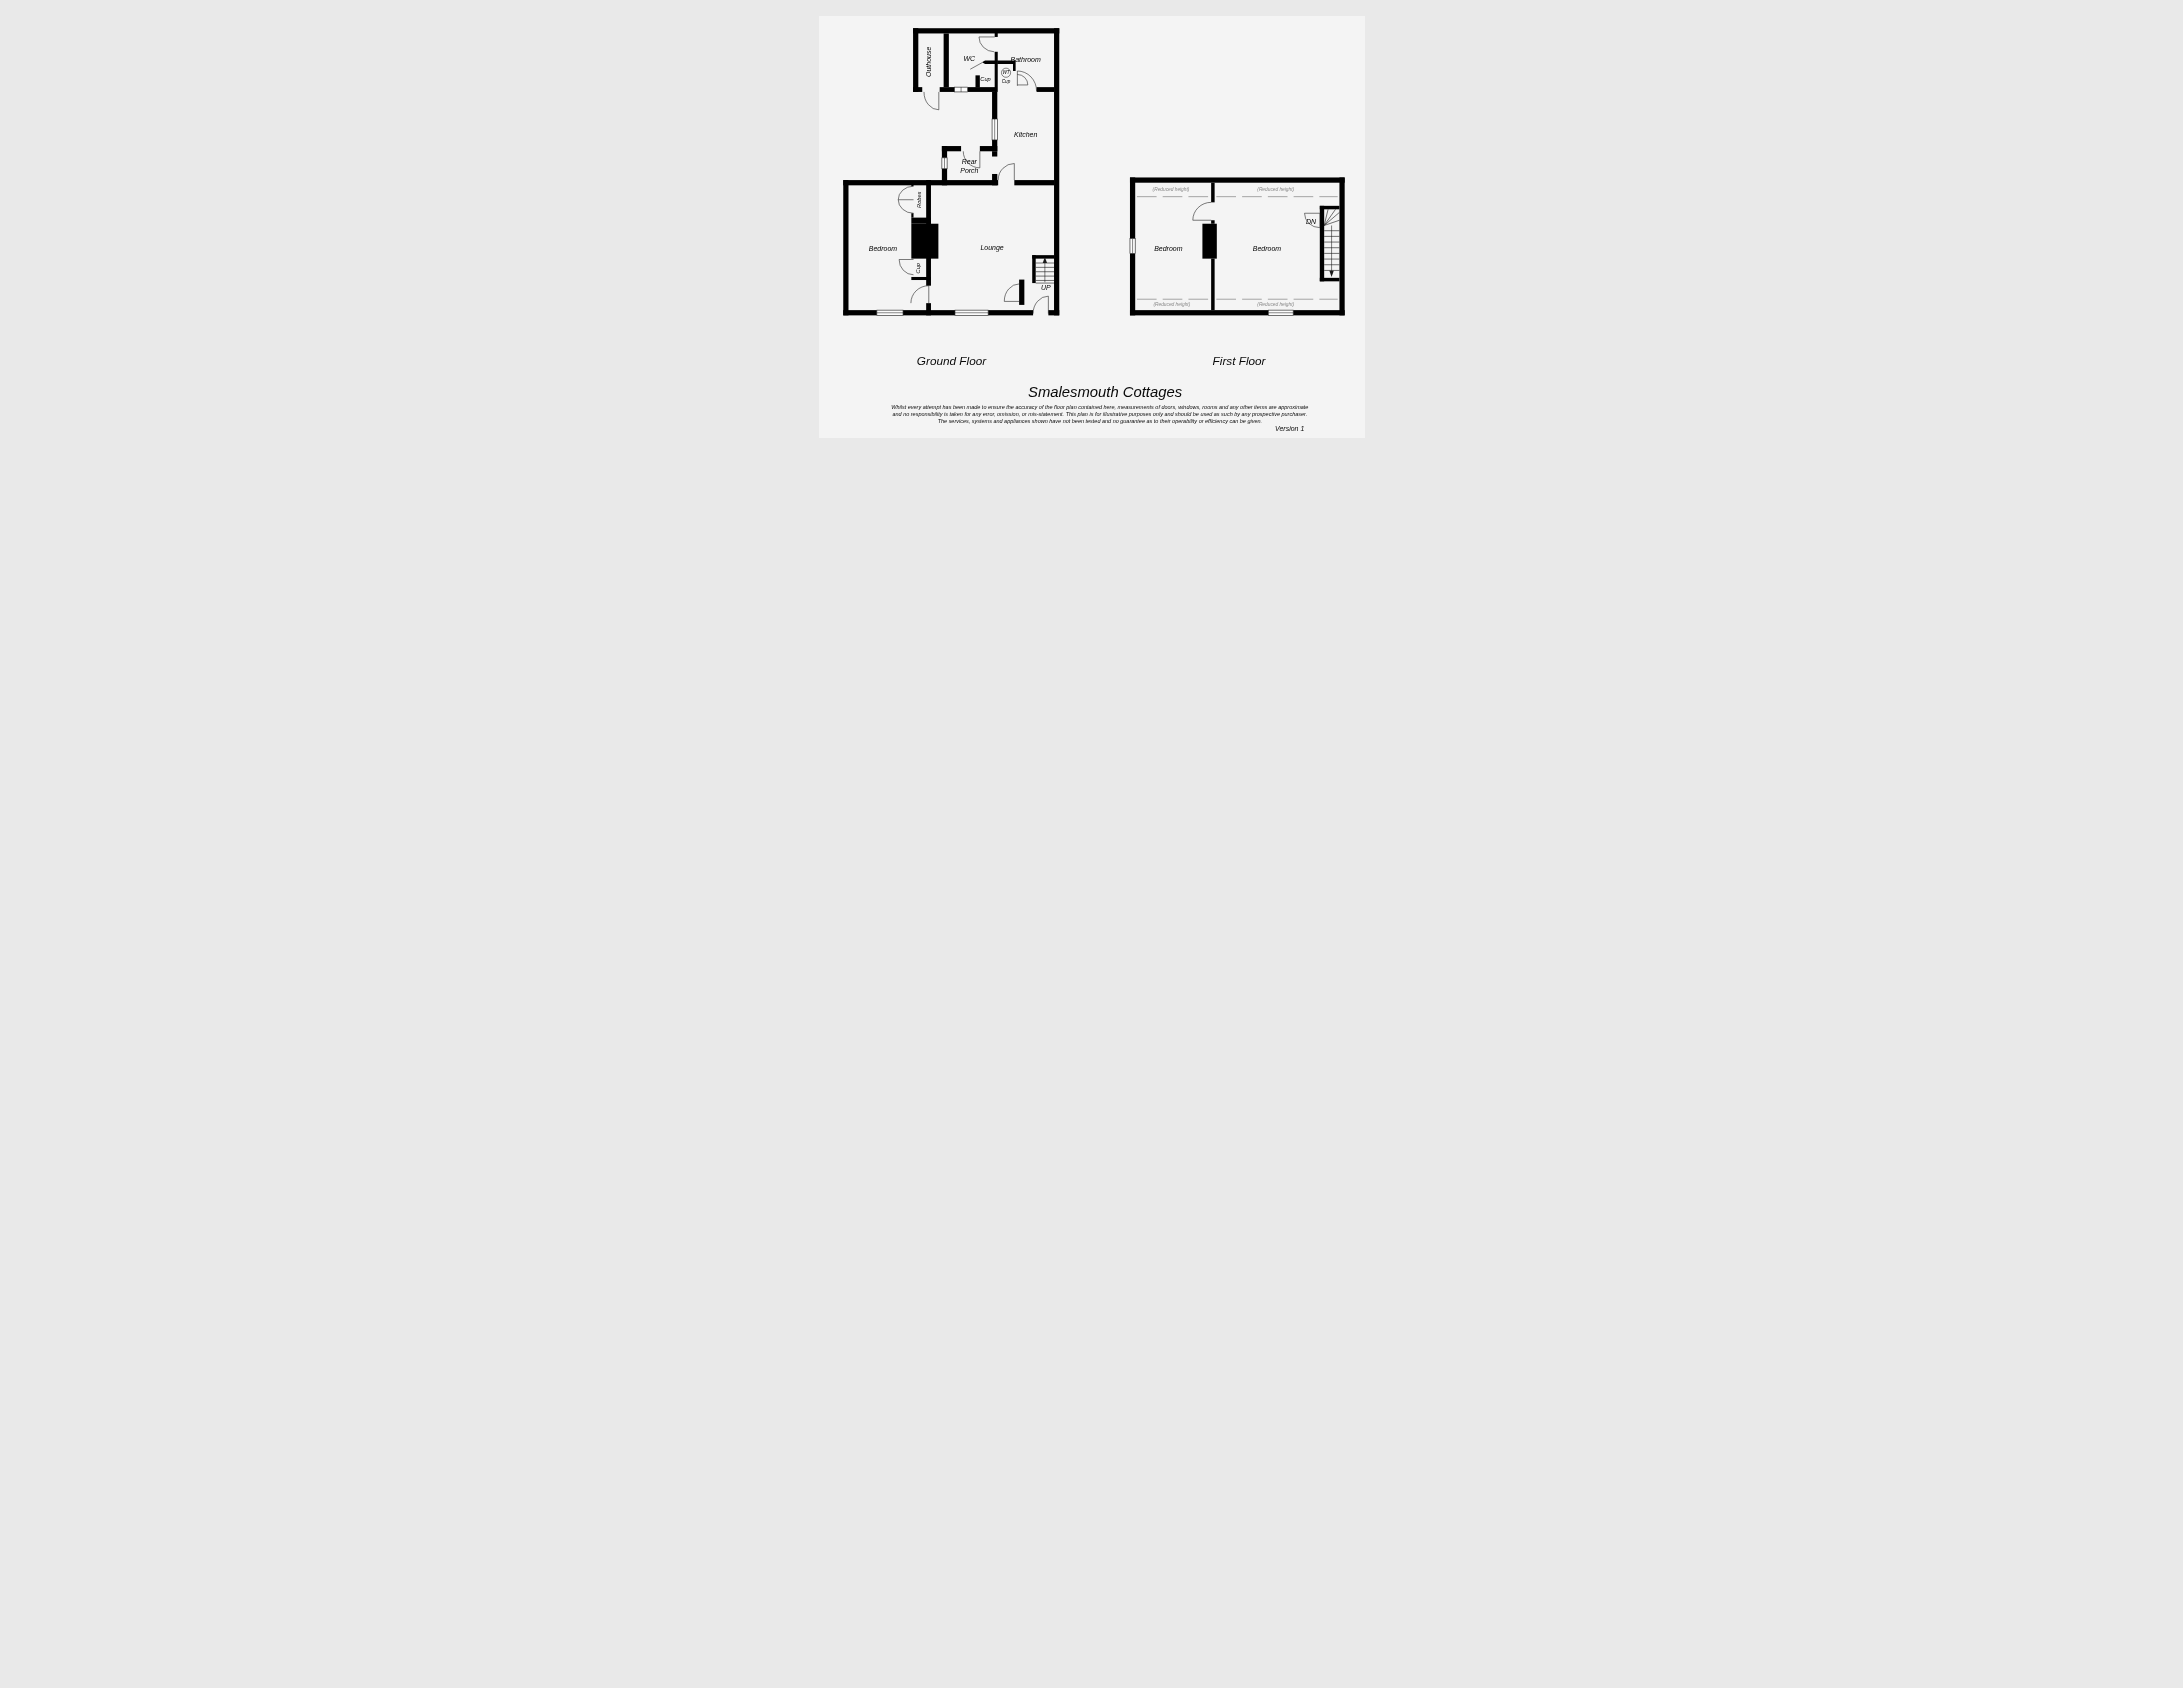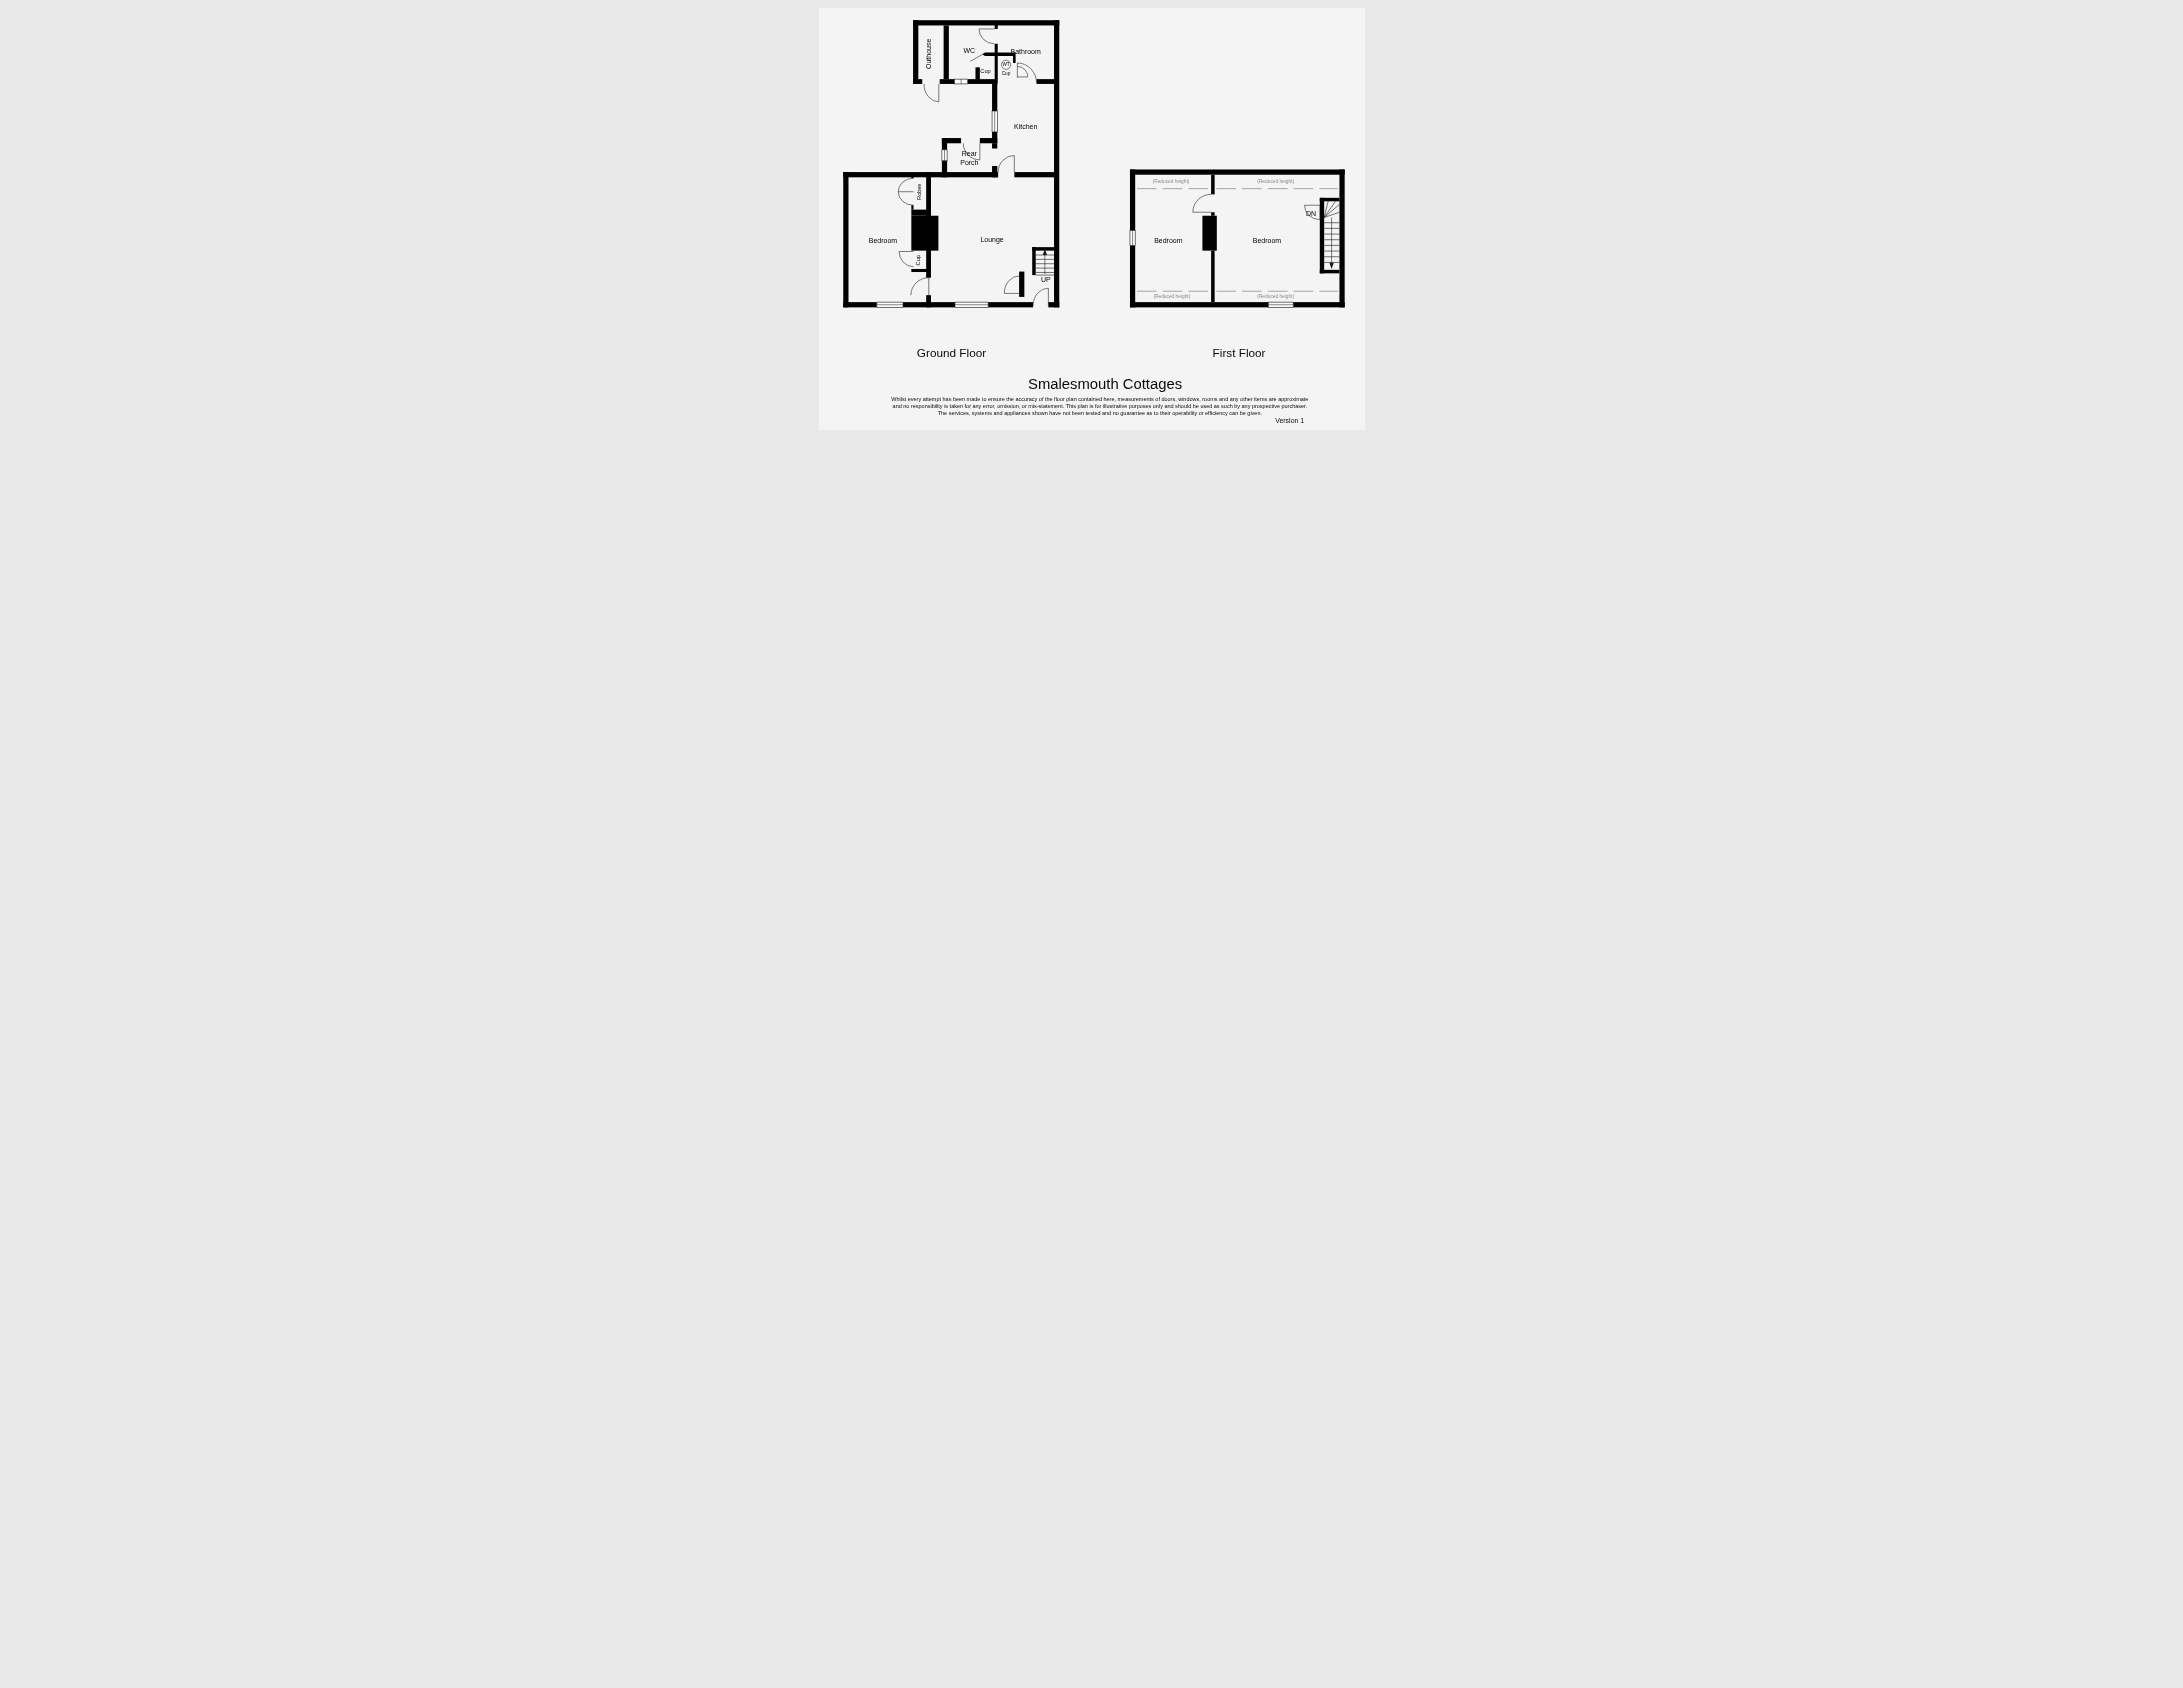--- a/index.html
+++ b/index.html
@@ -4,22 +4,23 @@
 <style>
   html,body{margin:0;padding:0;}
   body{
     background:#e9e9e9;
     font-family:"Liberation Sans", sans-serif;
   }
   .canvas{
     position:relative;
     width:546px;height:422px;
     background:#f4f4f4;
-    margin:8px auto;
+    margin:16px auto;
     overflow:hidden;
+    font-style:italic;
   }
   svg{display:block;}
   .wall{fill:#000;stroke:none;}
   .door-line{fill:none;stroke:#1a1a1a;stroke-width:1.3;}
   .win{fill:#fcfcfc;stroke:#1a1a1a;stroke-width:1.4;}
   .win-line{stroke:#1a1a1a;stroke-width:1.2;}
   .tread{stroke:#1a1a1a;stroke-width:1.4;fill:none;}
   .room-label{font-size:16px;fill:#000;text-anchor:middle;}
   .small-label{font-size:13px;fill:#000;text-anchor:middle;}
   .tiny-label{font-size:10.5px;fill:#000;text-anchor:middle;}

